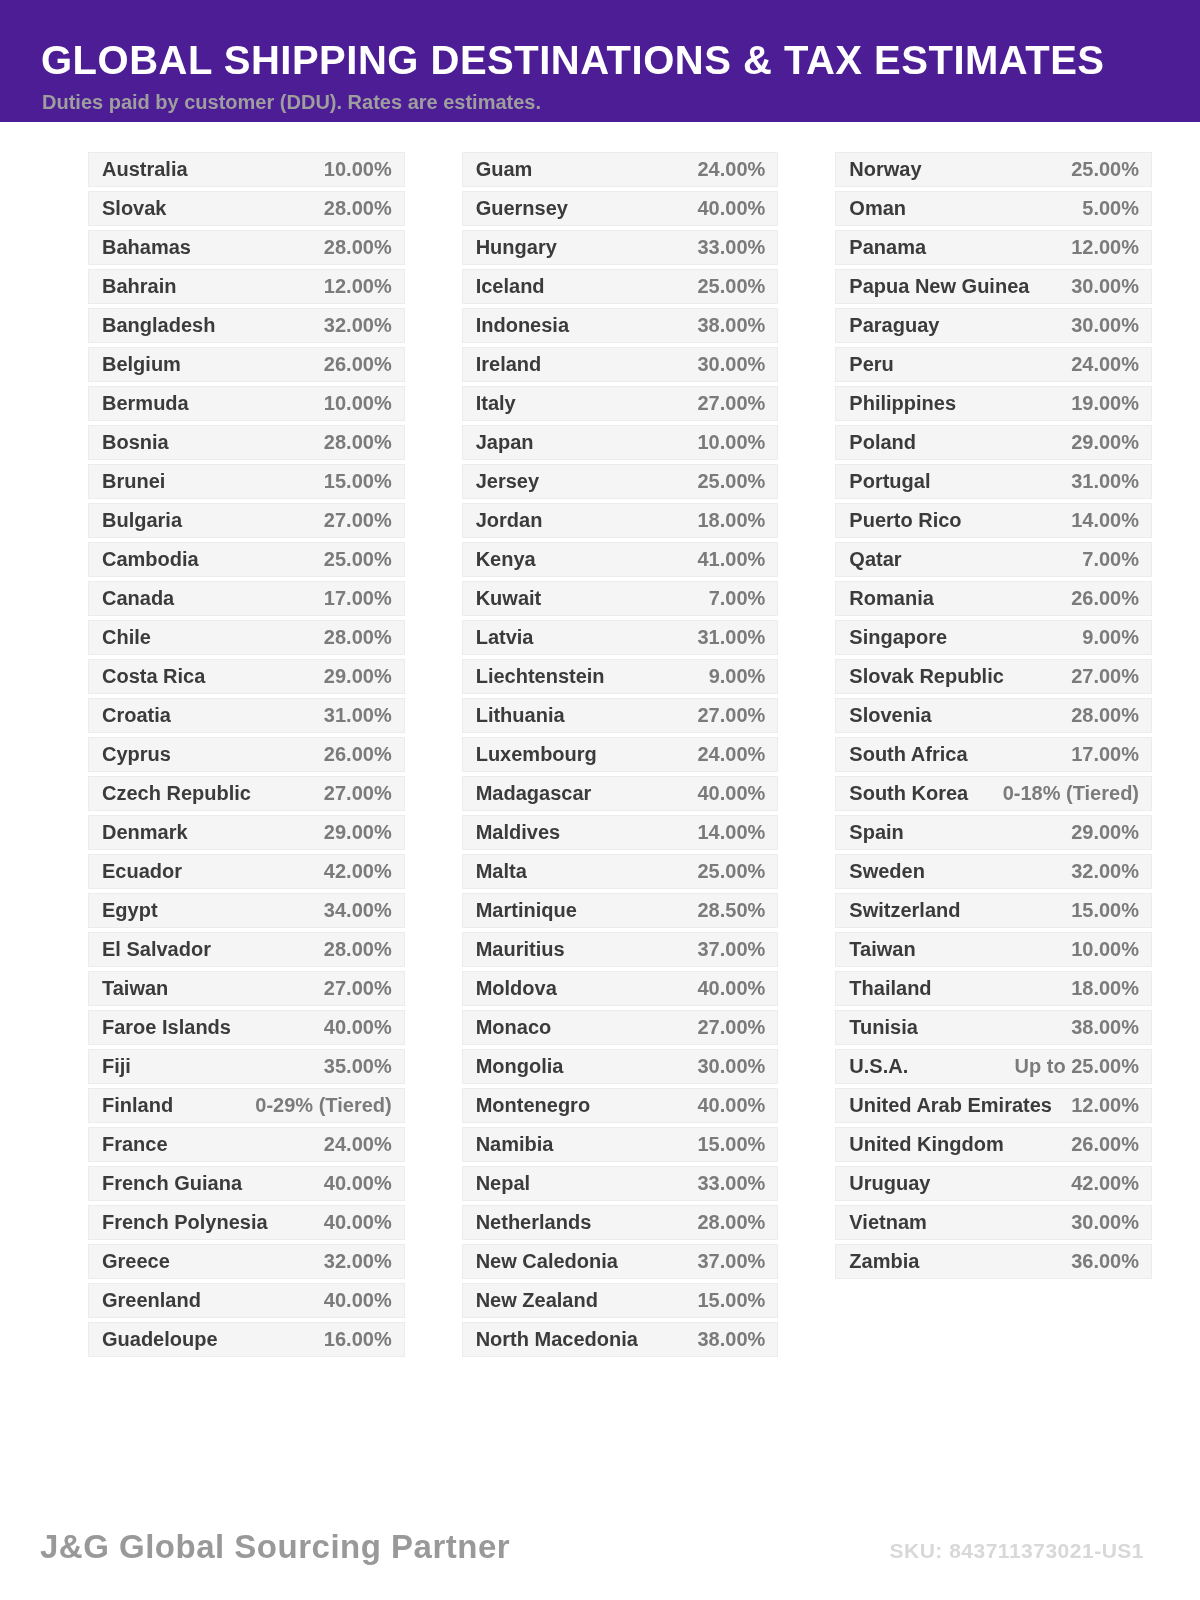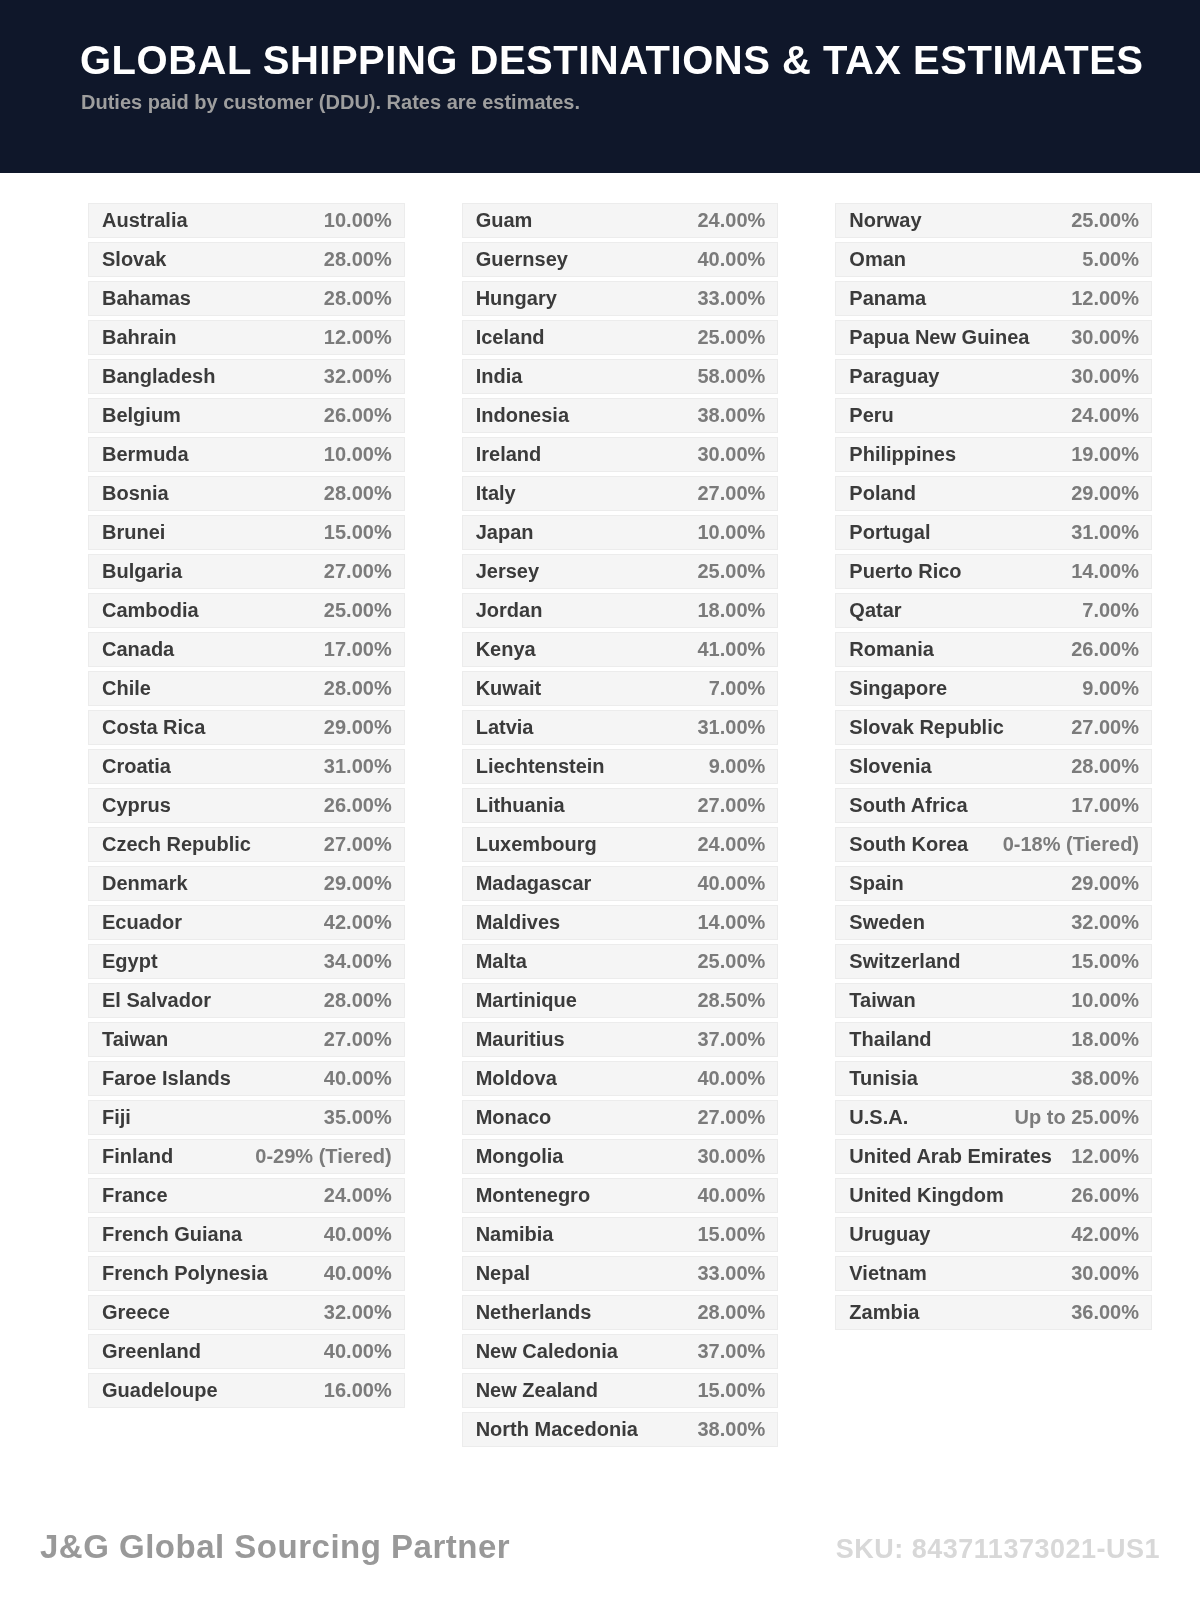--- a/index.html
+++ b/index.html
@@ -8,24 +8,24 @@
     height: 1600px;
     background: #ffffff;
     font-family: "Liberation Sans", sans-serif;
     overflow: hidden;
     position: relative;
   }
 
   
   .banner {
     width: 1200px;
-    height: 173px;
-    background: #0f172a;
+    height: 122px;
+    background: #4c1d95;
     box-sizing: border-box;
-    padding: 38px 0 0 80px;
+    padding: 38px 0 0 41px;
   }
   .banner h1 {
     margin: 0;
     color: #ffffff;
     font-size: 40px;
     font-weight: 700;
     letter-spacing: 0.5px;
     line-height: 1.1;
     white-space: nowrap;
   }
@@ -71,35 +71,35 @@
     color: #7b7b7b;
     font-size: 20px;
     font-weight: 700;
     white-space: nowrap;
   }
 
   
   .footer {
     position: absolute;
     left: 40px;
-    right: 40px;
+    right: 56px;
     top: 1528px;
     display: flex;
     justify-content: space-between;
     align-items: baseline;
   }
   .brand {
     color: #999999;
     font-size: 33px;
     font-weight: 700;
     letter-spacing: 0.5px;
   }
   .sku {
     color: #d8d8d8;
-    font-size: 27px;
+    font-size: 21px;
     font-weight: 700;
     letter-spacing: 0.5px;
   }
 </style>
 </head>
 <body>
 
 <header class="banner">
   <h1>GLOBAL SHIPPING DESTINATIONS &amp; TAX ESTIMATES</h1>
   <p>Duties paid by customer (DDU). Rates are estimates.</p>
@@ -243,24 +243,20 @@
       </div>
       <div class="row">
         <span class="country">Hungary</span>
         <span class="rate">33.00%</span>
       </div>
       <div class="row">
         <span class="country">Iceland</span>
         <span class="rate">25.00%</span>
       </div>
       <div class="row">
-        <span class="country">India</span>
-        <span class="rate">58.00%</span>
-      </div>
-      <div class="row">
         <span class="country">Indonesia</span>
         <span class="rate">38.00%</span>
       </div>
       <div class="row">
         <span class="country">Ireland</span>
         <span class="rate">30.00%</span>
       </div>
       <div class="row">
         <span class="country">Italy</span>
         <span class="rate">27.00%</span>

